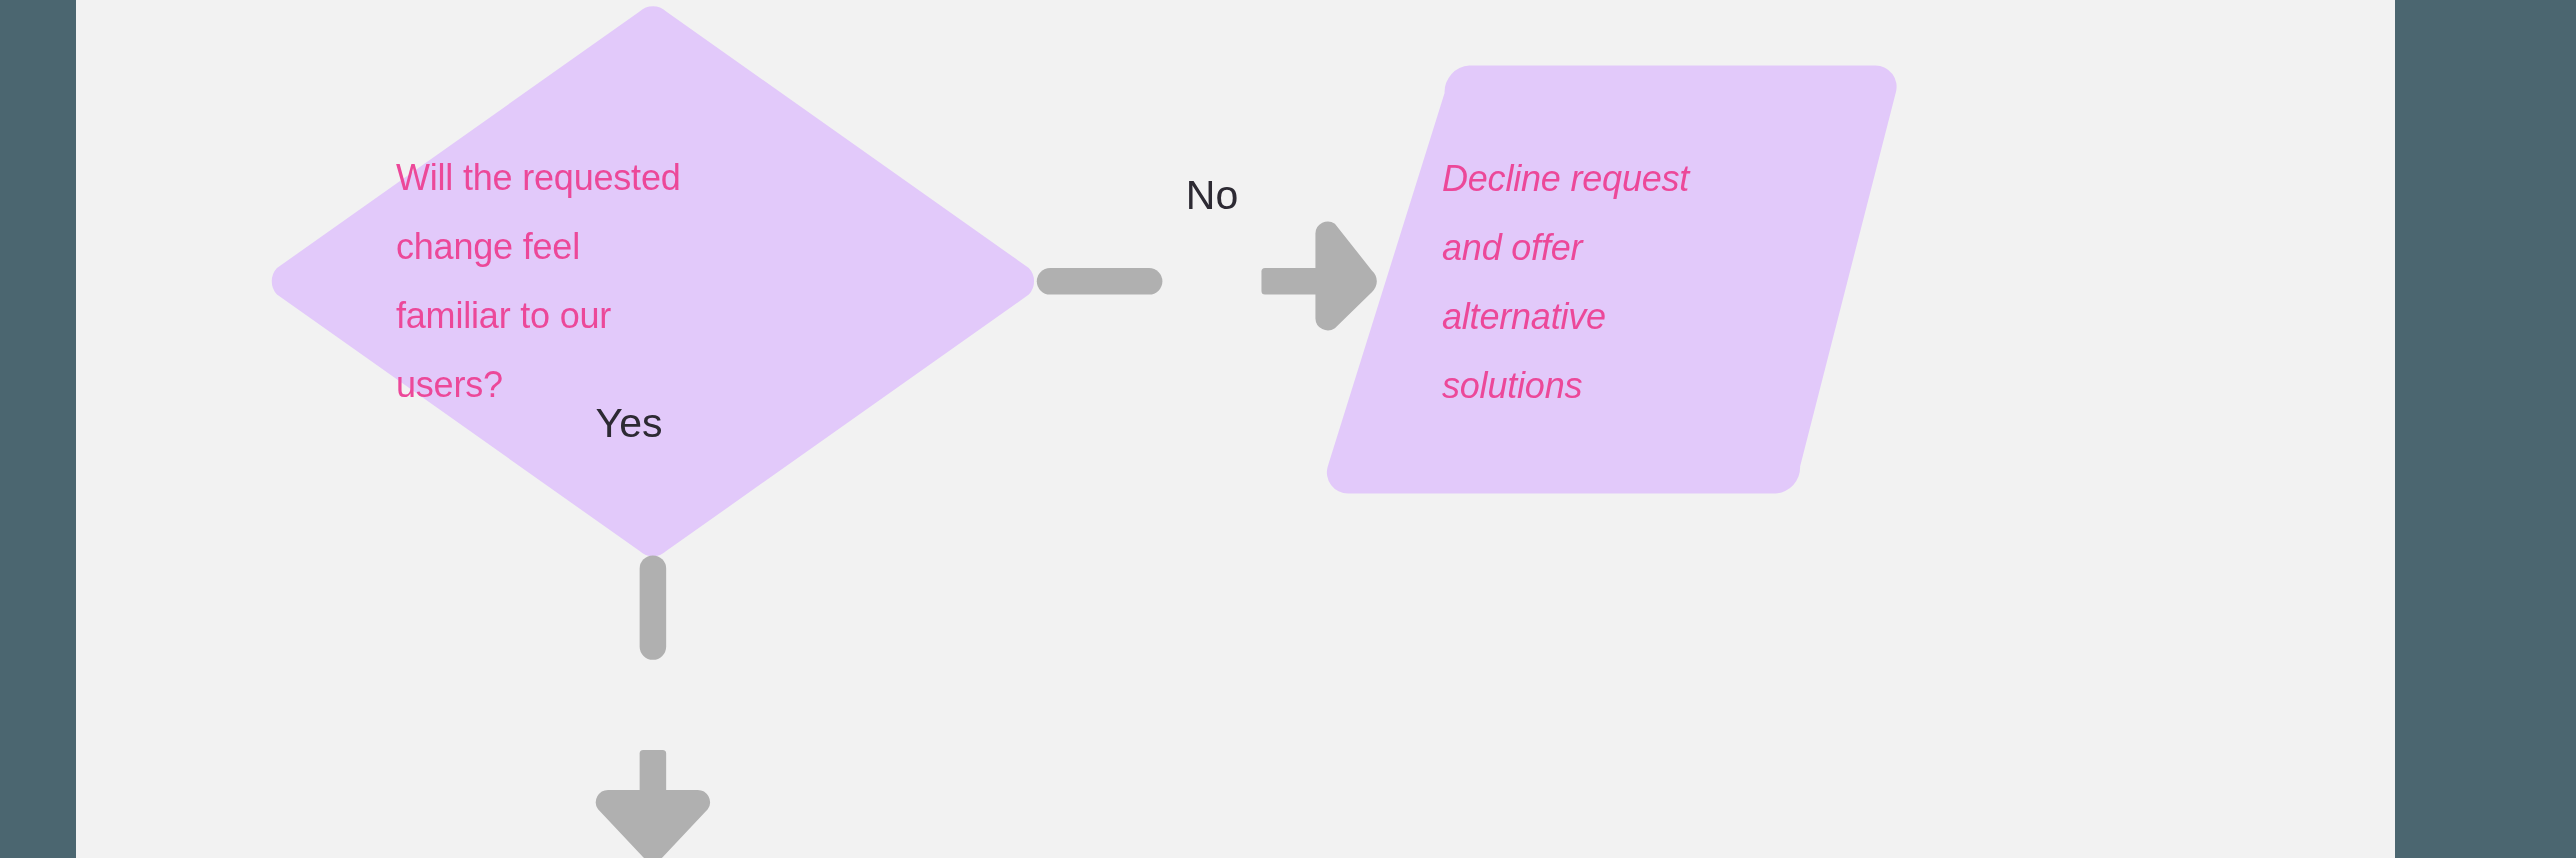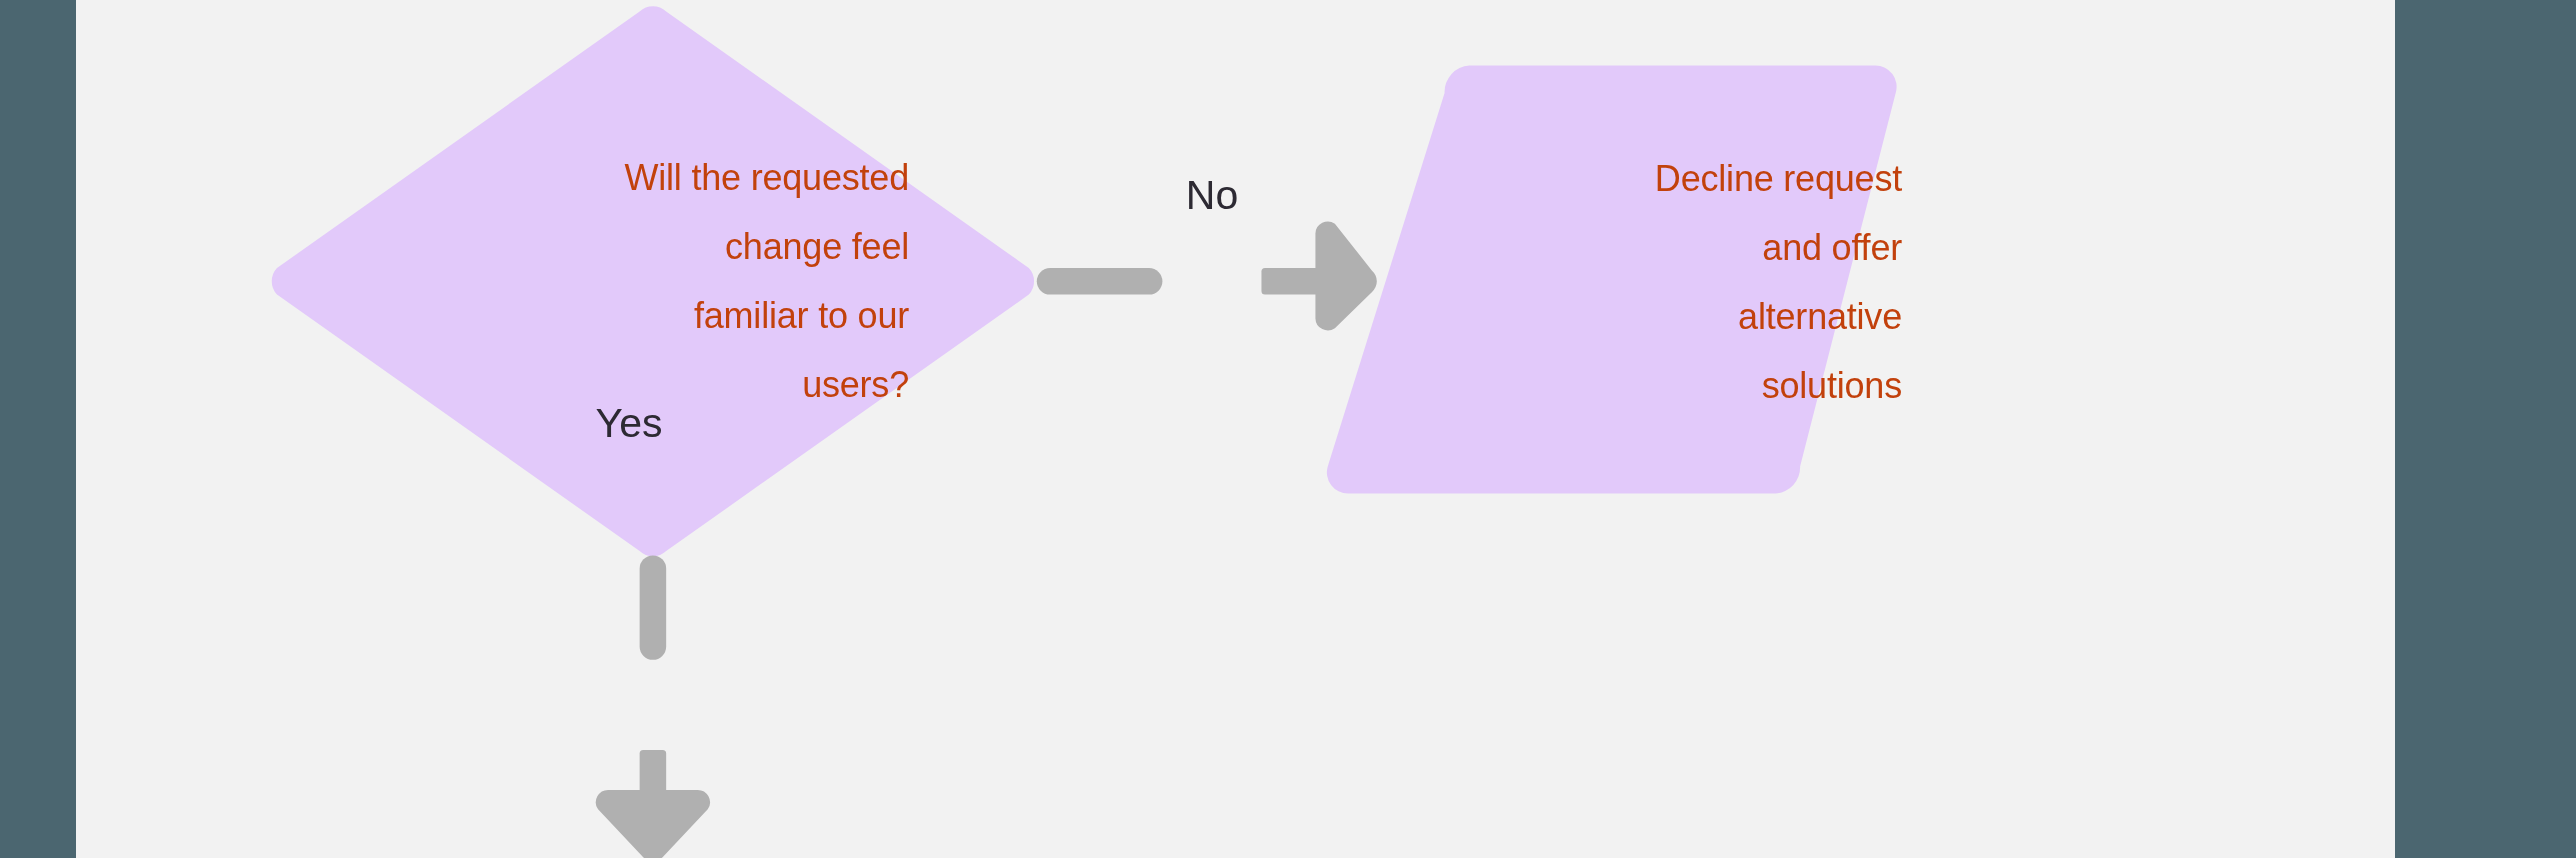--- a/index.html
+++ b/index.html
@@ -36,37 +36,38 @@
     position: absolute;
     top: 0;
     left: 0;
     width: 2576px;
     height: 858px;
     overflow: visible;
   }
 
   .node-text {
     position: absolute;
-    text-align: right;
-    color: #c2410c;
+    text-align: left;
+    color: #ec4899;
     font-size: 36px;
     line-height: 69px;
     font-family: "Liberation Sans", sans-serif;
     white-space: pre-line;
     letter-spacing: -0.2px;
   }
   #decision-label {
     left: 396px;
     top: 143px;
     width: 513px;
   }
   #process-label {
     left: 1442px;
     top: 144px;
     width: 460px;
+    font-style: italic;
   }
 
   .edge-label {
     position: absolute;
     color: #2d2a33;
     font-size: 41px;
     line-height: 42px;
     font-family: "Liberation Sans", sans-serif;
     text-align: center;
     margin-top: 44px;

